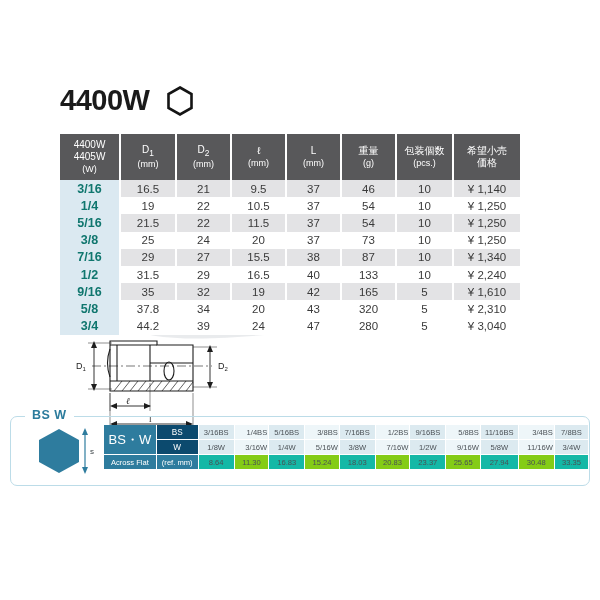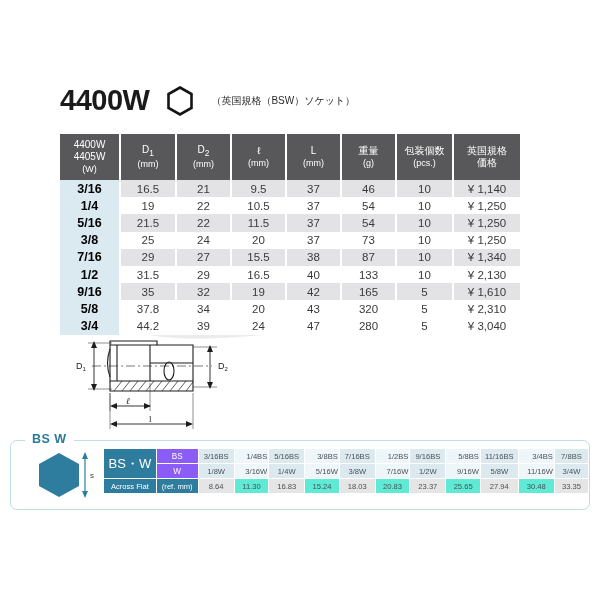--- a/index.html
+++ b/index.html
@@ -109,21 +109,21 @@
   #main-table tbody td {
     height: 17.2px;
     font-size: 11.5px;
     color: #3a3a3a;
   }
   #main-table tbody tr.odd td { background: #e3e3e5; }
   #main-table tbody tr.even td { background: #ffffff; }
   #main-table tbody td.size-cell {
     background: #dbe9f1 !important;
     font-weight: bold;
-    color: #000000;
+    color: #0f766e;
     font-size: 12.5px;
   }
   .col-size  { width: 60px; }
   .col-d1    { width: 56px; }
   .col-d2    { width: 55px; }
   .col-l     { width: 55px; }
   .col-L     { width: 55px; }
   .col-wt    { width: 55px; }
   .col-pkg   { width: 57px; }
   .col-price { width: 67px; }
@@ -131,21 +131,21 @@
   
   #drawing {
     position: absolute;
     left: 62px; top: 333px;
     z-index: 10;
   }
 
   
   #bsw-panel {
     position: absolute;
-    left: 10px; top: 440px;
+    left: 10px; top: 416px;
     width: 578px;
     height: 68px;
     border: 1.5px solid #bcdce8;
     border-radius: 7px;
     z-index: 10;
   }
   #bsw-legend {
     position: absolute;
     left: 14px; top: -9px;
     background: #ffffff;
@@ -176,53 +176,52 @@
     color: #4a5055;
     white-space: nowrap;
   }
   #bsw-table td.hdr-main {
     background: #2e7c9e;
     color: #ffffff;
     font-size: 13px;
     width: 56px;
   }
   #bsw-table td.hdr-sub {
-    background: #8b5cf6;
+    background: #0c4a6e;
     color: #ffffff;
     font-size: 8.2px;
     width: 46px;
   }
   #bsw-table td.hdr-row {
     background: #2e7c9e;
     color: #ffffff;
     font-size: 7.6px;
     margin-left: 28px;
   }
-  #bsw-table td.v-shade { background: #e5e5e5; }
-  #bsw-table td.v-plain { background: #5eead4; }
+  #bsw-table td.v-shade { background: #14b8a6; }
+  #bsw-table td.v-plain { background: #84cc16; }
   #bsw-table td.b-shade { background: #dceaf0; }
   #bsw-table td.b-plain { background: #eef6f9; text-align: right; }
   .bsw-val { width: 40px; }
 </style>
 </head>
 <body>
 
 <div id="watermark">
   <div class="wm-swoosh"></div>
   <div class="wm-line1">HIGH QUALITY TOOL SELECT SHOP</div>
   <div class="wm-line2">EHIME MACHINE</div>
 </div>
 
 <div id="title-block">
   <div id="model-title">4400W</div>
   <svg id="hex-icon" width="26" height="30" viewBox="0 0 26 30">
     <polygon points="13,1.5 24.5,8 24.5,22 13,28.5 1.5,22 1.5,8" fill="#ffffff" stroke="#141414" stroke-width="2.6"></polygon>
   </svg>
   <div id="title-desc">
-    <div class="desc-sub">（英国規格（BSW）ソケット）</div>
   </div>
 </div>
 
 <table id="main-table">
   <colgroup>
     <col class="col-size">
       <col class="col-d1">
       <col class="col-d2">
       <col class="col-l">
     <col class="col-L">
@@ -255,21 +254,21 @@
       </th>
       <th>
         <div>重量</div>
         <div class="u">(g)</div>
       </th>
       <th>
         <div>包装個数</div>
         <div class="u">(pcs.)</div>
       </th>
       <th>
-        <div>英国規格</div>
+        <div>希望小売</div>
         <div>価格</div>
       </th>
     </tr>
   </thead>
   <tbody id="main-tbody">
       <tr class="odd">
         <td class="size-cell">3/16</td>
         <td>16.5</td>
         <td>21</td>
         <td>9.5</td>
@@ -319,21 +318,21 @@
         <td>¥ 1,340</td>
       </tr>
       <tr class="even">
         <td class="size-cell">1/2</td>
         <td>31.5</td>
         <td>29</td>
         <td>16.5</td>
         <td>40</td>
         <td>133</td>
         <td>10</td>
-        <td>¥ 2,130</td>
+        <td>¥ 2,240</td>
       </tr>
       <tr class="odd">
         <td class="size-cell">9/16</td>
         <td>35</td>
         <td>32</td>
         <td>19</td>
         <td>42</td>
         <td>165</td>
         <td>5</td>
         <td>¥ 1,610</td>

